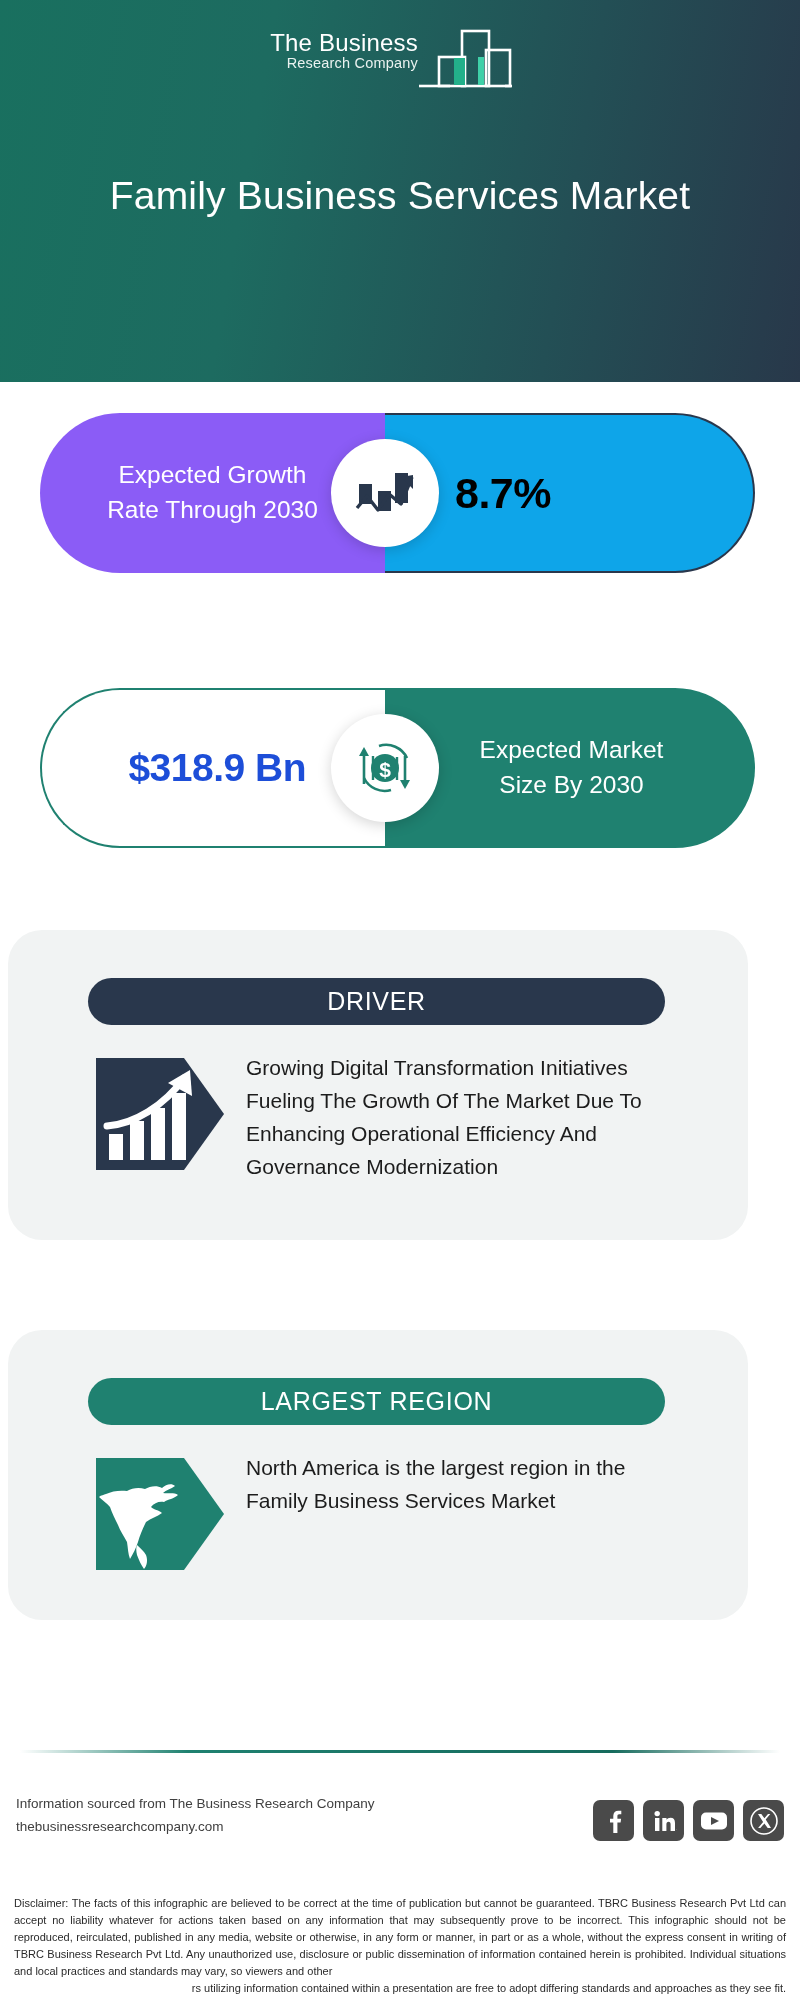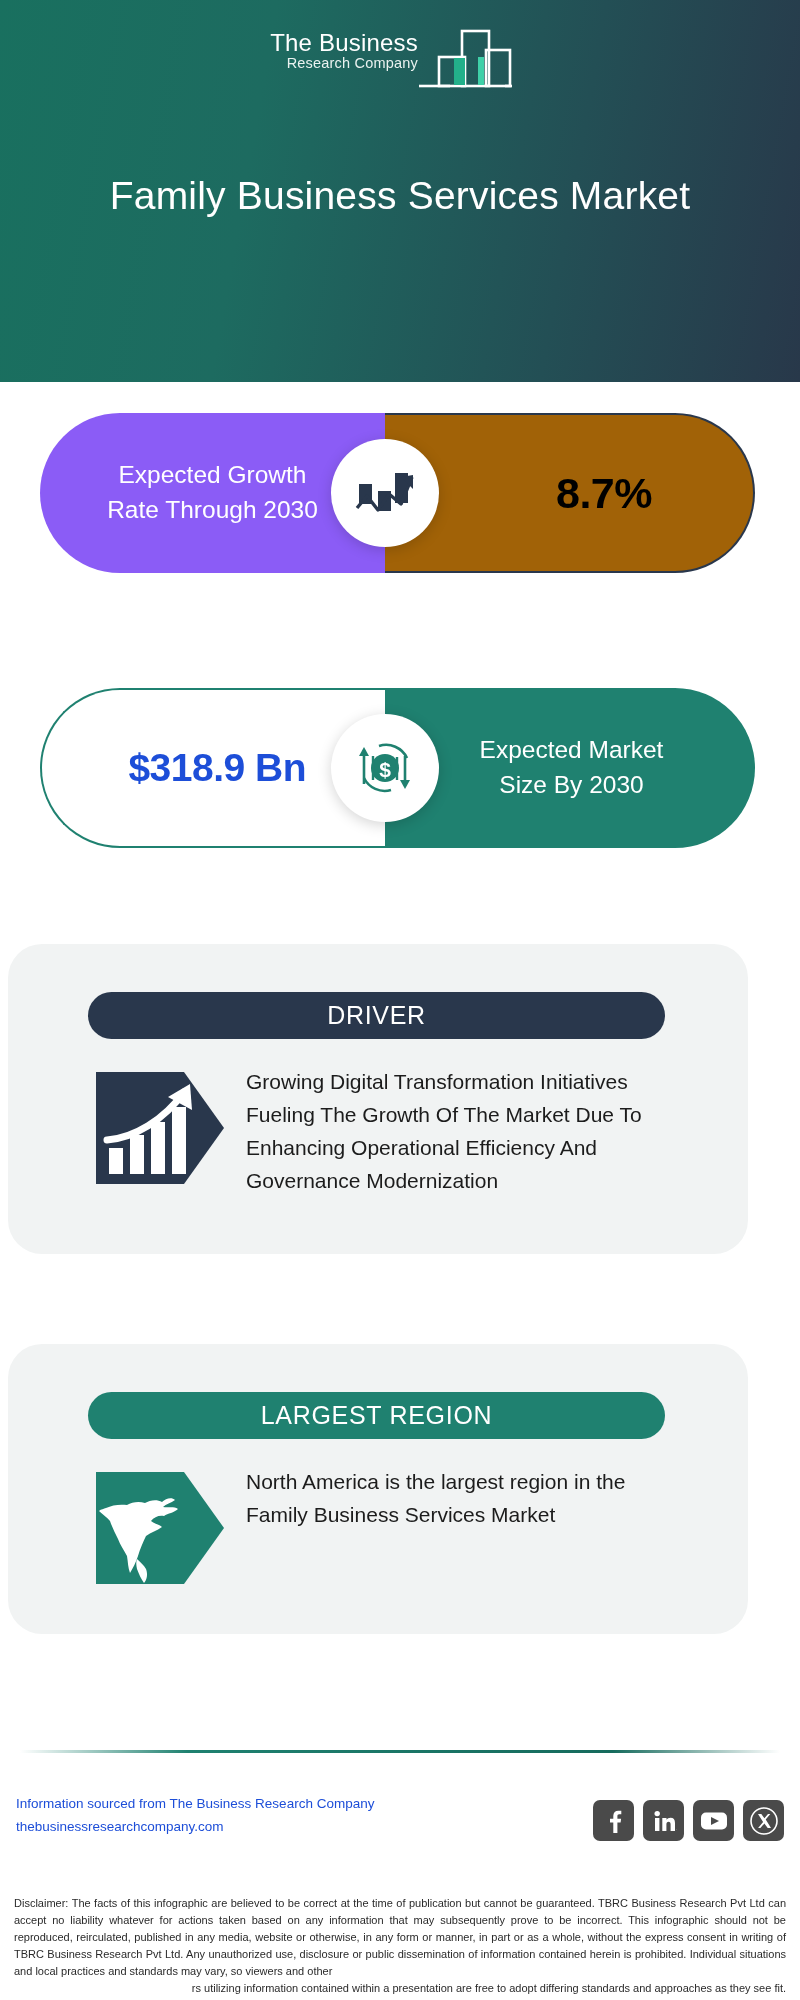--- a/index.html
+++ b/index.html
@@ -38,22 +38,22 @@
     display:flex; align-items:center; justify-content:center;
   }
   .card1-left .lbl {
     color:#fff; font-size:24.5px; line-height:1.42; text-align:center;
     width:230px; font-weight:400;
   }
   .card1-right {
     position:absolute; left:345px; top:0; width:370px; height:160px;
     border:2.5px solid #29374c; border-left:none;
     border-radius:0 80px 80px 0;
-    background:#a16207;
-    display:flex; align-items:center; justify-content:center;
+    background:#0ea5e9;
+    display:flex; align-items:center; 
   }
   .card1-right .val {
     font-size:43px; font-weight:bold; color:#000; padding-left:70px;
     letter-spacing:-0.5px;
   }
 
   .card2 { position:absolute; left:40px; top:688px; width:715px; height:160px; }
   .card2-left {
     position:absolute; left:0; top:0; width:345px; height:160px;
     border:2.5px solid #1f8170; border-right:none;
@@ -81,21 +81,21 @@
     background:#fff; box-shadow:0 3px 14px rgba(0,0,0,0.17);
     display:flex; align-items:center; justify-content:center;
     z-index:7;
   }
   .badge1 { left:291px; top:26px; }
   .badge2 { left:291px; top:26px; }
 
   
   .section {
     position:absolute; left:8px; width:740px;
-    background:#f1f3f3; border-radius:34px;margin-top:14px;
+    background:#f1f3f3; border-radius:34px;
   }
   .sec-driver { top:930px; height:310px; }
   .sec-region { top:1330px; height:290px; }
 
   .pill {
     position:absolute; left:80px; top:48px;
     width:577px; height:47px; border-radius:24px;
     display:flex; align-items:center; justify-content:center;
     color:#fff; font-size:25px; letter-spacing:0.7px; font-weight:400;
   }
@@ -109,21 +109,21 @@
     padding-top:2px; max-width:430px; font-weight:400;
   }
 
   
   .divider {
     position:absolute; left:20px; top:1750px; width:760px; height:3px;
     background:linear-gradient(90deg,rgba(31,129,112,0) 0%,#1f8170 22%,#166b5d 78%,rgba(31,129,112,0) 100%);
   }
   .foot-src {
     position:absolute; left:16px; top:1792px;
-    font-size:13.5px; line-height:1.72; color:#1d4ed8;
+    font-size:13.5px; line-height:1.72; color:#404040;
     font-family:"Liberation Sans", sans-serif;
   }
   .socials { position:absolute; right:16px; top:1800px; display:flex; gap:9px; }
   .soc {
     width:41px; height:41px; border-radius:7px; background:#4a4a4a;
     display:flex; align-items:center; justify-content:center; position:relative;
   }
   .disclaimer {
     position:absolute; left:14px; right:14px; top:1895px;
     font-size:11px; line-height:1.55; color:#2a2a2a; text-align:justify;

